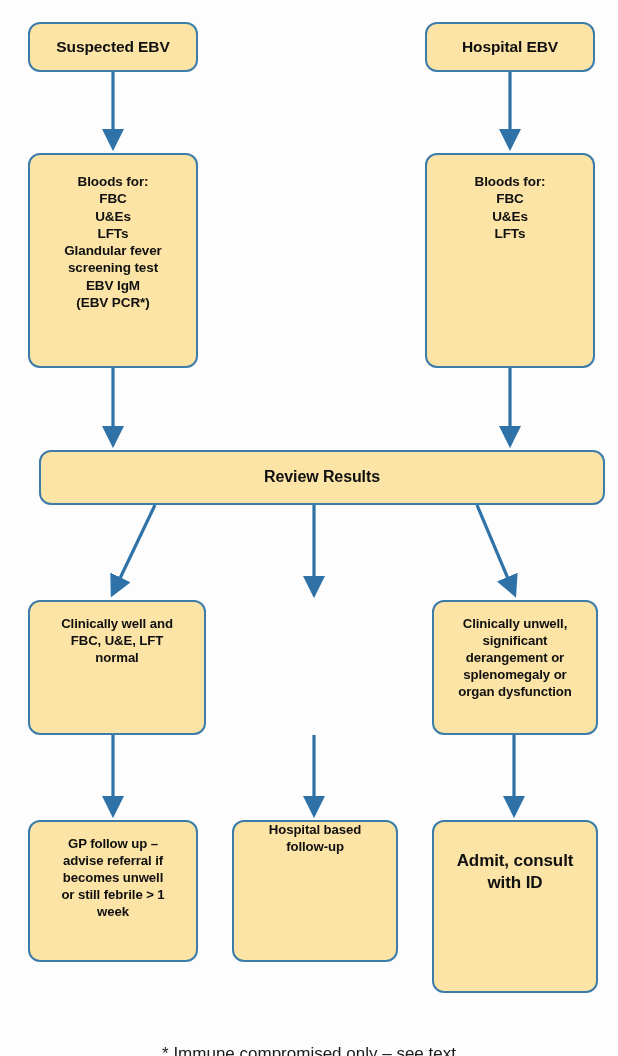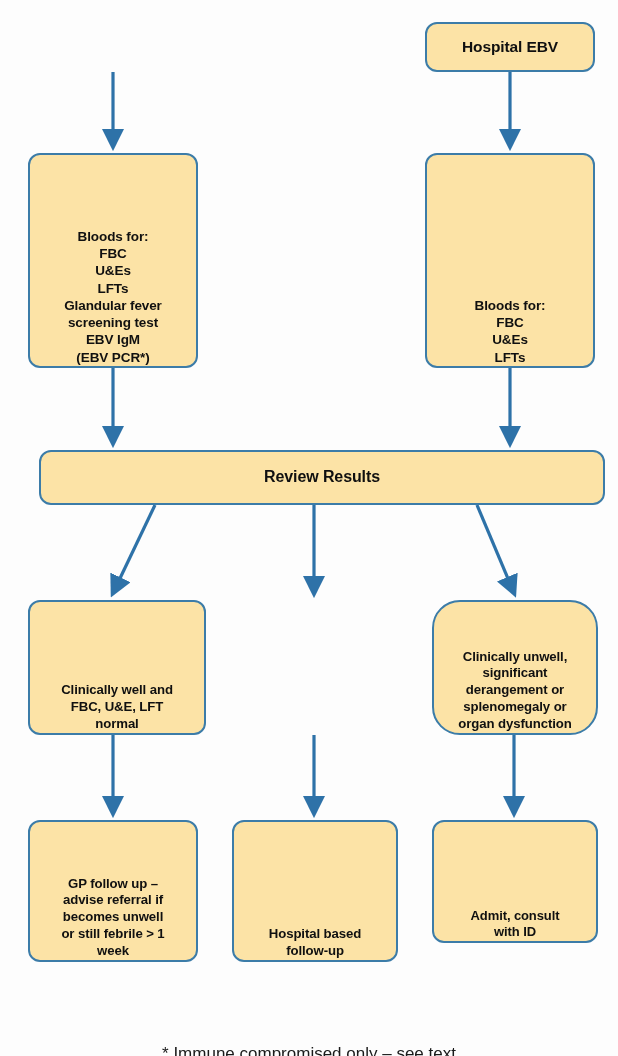--- a/index.html
+++ b/index.html
@@ -23,21 +23,21 @@
     height: 1056px;
     pointer-events: none;
   }
   .node {
     position: absolute;
     box-sizing: border-box;
     background: #fce3a6;
     border: 2.5px solid #3c7ca8;
     border-radius: 12px;
     display: flex;
-    align-items: flex-end;
+    align-items: flex-start;
     justify-content: center;
     color: #101010;
     font-weight: bold;
     text-align: center;
     line-height: 1.28;
     letter-spacing: -0.1px;
     white-space: pre-line;
   }
   .node.center-v { align-items: center; }
   .node-text {
@@ -79,35 +79,35 @@
   #node-assess-1 {
     left: 28px; top: 600px; width: 178px; height: 135px;
     font-size: 13.2px; padding-top: 14px;
   }
   #node-assess-2 {
     left: 232px; top: 600px; width: 166px; height: 135px;
     font-size: 13.2px; padding-top: 14px;
   }
   #node-assess-3 {
     left: 432px; top: 600px; width: 166px; height: 135px;
-    font-size: 13.2px; padding-top: 14px; border-radius: 28px;
+    font-size: 13.2px; padding-top: 14px;
   }
 
   
   #node-outcome-1 {
     left: 28px; top: 820px; width: 170px; height: 142px;
     font-size: 13.2px; padding-top: 14px;
   }
   #node-outcome-2 {
     left: 232px; top: 820px; width: 166px; height: 142px;
     font-size: 13.2px; 
   }
   #node-outcome-3 {
-    left: 432px; top: 820px; width: 166px; height: 123px;
-    font-size: 13px; padding-top: 6px;
+    left: 432px; top: 820px; width: 166px; height: 173px;
+    font-size: 17px; padding-top: 28px;
   }
 
   
   #footnote {
     position: absolute;
     left: 0; top: 1044px;
     width: 618px;
     text-align: center;
     font-size: 17px;
     color: #1a1a1a;
@@ -138,20 +138,23 @@
 
     <line x1="314" y1="505" x2="314" y2="593" stroke="#2e72a8" stroke-width="3.2" marker-end="url(#arrowhead)"></line>
 
     <line x1="477" y1="505" x2="514" y2="593" stroke="#2e72a8" stroke-width="3.2" marker-end="url(#arrowhead)"></line>
 
     <line x1="113" y1="735" x2="113" y2="813" stroke="#2e72a8" stroke-width="3.2" marker-end="url(#arrowhead)"></line>
     <line x1="314" y1="735" x2="314" y2="813" stroke="#2e72a8" stroke-width="3.2" marker-end="url(#arrowhead)"></line>
     <line x1="514" y1="735" x2="514" y2="813" stroke="#2e72a8" stroke-width="3.2" marker-end="url(#arrowhead)"></line>
   </svg>
 
+  <div class="node center-v" id="node-suspected">
+    <span class="node-text">Suspected EBV</span>
+  </div>
 
   <div class="node center-v" id="node-confirmed">
     <span class="node-text">Hospital EBV</span>
   </div>
 
   <div class="node" id="node-bloods-suspected">
     <span class="node-text">Bloods for:
 FBC
 U&amp;Es
 LFTs

